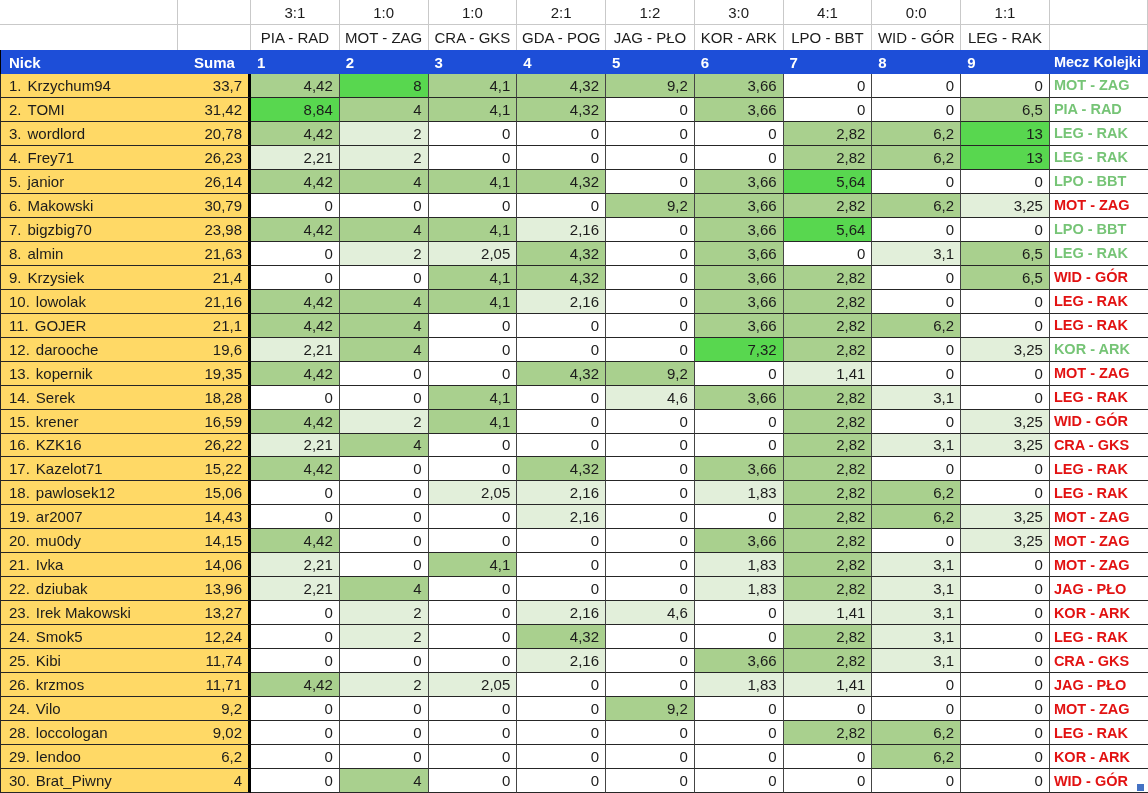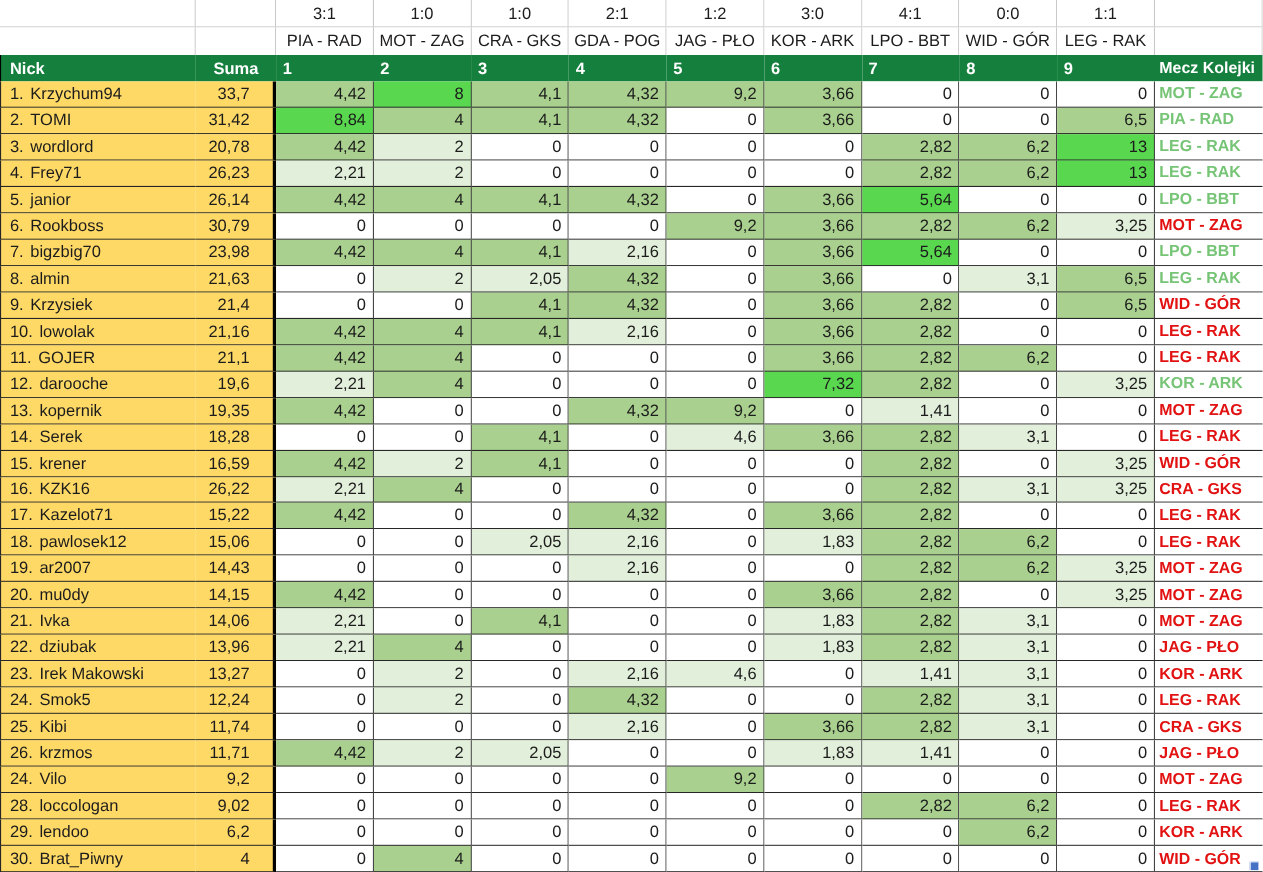--- a/index.html
+++ b/index.html
@@ -7,29 +7,29 @@
        font-family:"Liberation Sans","DejaVu Sans",sans-serif;background:#fff;}
   #sheet{display:grid;width:1148px;height:793px;
          grid-template-columns:178px 73px repeat(9,88.78px) 98px;
          grid-template-rows:25px 25px 24px repeat(30,1fr);}
   .c{box-sizing:border-box;display:flex;align-items:center;overflow:hidden;
      white-space:nowrap;font-size:15px;color:#1c1c1c;background:#fff;}
   
   .t{justify-content:center;border-right:1px solid #c9c9c9;}
   .ta{border-bottom:1px solid #c9c9c9;}
   
-  .h{background:#15803d;color:#fff;font-weight:bold;}
+  .h{background:#1d4ed8;color:#fff;font-weight:bold;}
   .h-left{padding-left:8px;border-left:1px solid #000;}
   .h-center{justify-content:center;}
   .h-num{padding-left:6px;}
   .h-mecz{padding-left:4px;font-size:14.5px;}
   
   .y{background:#ffd966;border-bottom:1px solid #262626;}
   .y-nick{padding-left:8px;border-left:1px solid #262626;gap:6px;}
-  .y-suma{justify-content:flex-end;padding-right:21px;border-right:3px solid #000;}
+  .y-suma{justify-content:flex-end;padding-right:6px;border-right:3px solid #000;}
   
   .d{justify-content:flex-end;padding-right:6px;
      border-right:1px solid #454545;border-bottom:1px solid #262626;}
   
   .m{font-weight:bold;padding-left:4px;font-size:14.5px;
      border-bottom:1px solid #262626;}
   .rank{display:inline-block;}
   #fill-handle{position:absolute;left:1136px;top:783px;width:8px;height:8px;
      border-top:1px solid #fff;border-left:1px solid #fff;box-sizing:border-box;}
 </style>
@@ -144,21 +144,21 @@
       <div class="c d" style="background: rgb(169, 208, 142);">4,1</div>
       <div class="c d" style="background: rgb(169, 208, 142);">4,32</div>
       <div class="c d" style="background: rgb(255, 255, 255);">0</div>
       <div class="c d" style="background: rgb(169, 208, 142);">3,66</div>
       <div class="c d" style="background: rgb(88, 215, 79);">5,64</div>
       <div class="c d" style="background: rgb(255, 255, 255);">0</div>
       <div class="c d" style="background: rgb(255, 255, 255);">0</div>
       <div class="c m" style="color: rgb(118, 196, 118);">LPO - BBT</div>
       <div class="c y y-nick">
         <span class="rank">6.</span>
-        <span>Rookboss</span>
+        <span>Makowski</span>
       </div>
       <div class="c y y-suma">30,79</div>
       <div class="c d" style="background: rgb(255, 255, 255);">0</div>
       <div class="c d" style="background: rgb(255, 255, 255);">0</div>
       <div class="c d" style="background: rgb(255, 255, 255);">0</div>
       <div class="c d" style="background: rgb(255, 255, 255);">0</div>
       <div class="c d" style="background: rgb(169, 208, 142);">9,2</div>
       <div class="c d" style="background: rgb(169, 208, 142);">3,66</div>
       <div class="c d" style="background: rgb(169, 208, 142);">2,82</div>
       <div class="c d" style="background: rgb(169, 208, 142);">6,2</div>

